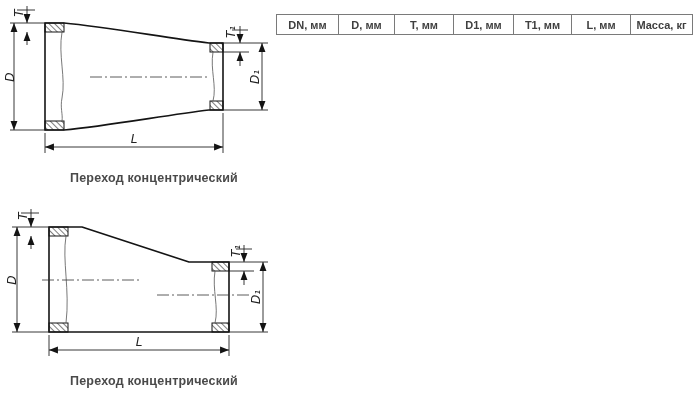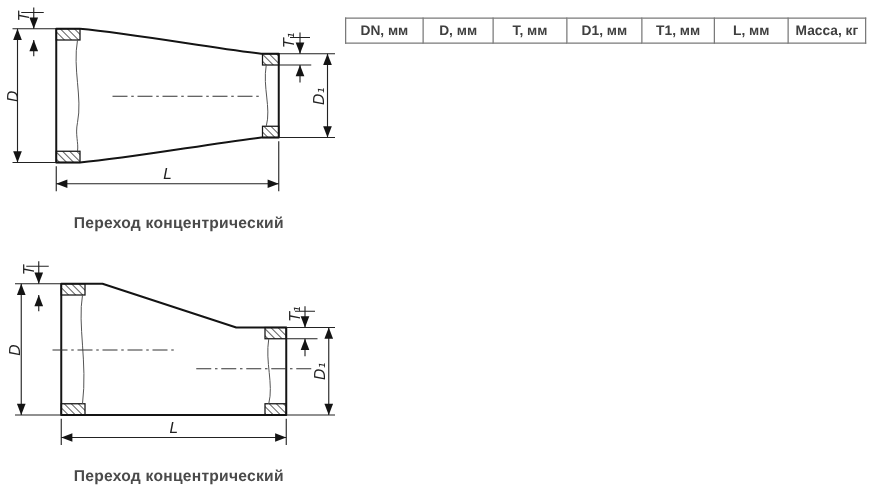--- a/index.html
+++ b/index.html
@@ -4,21 +4,21 @@
 <style>
   html,body{margin:0;padding:0;}
   body{
     width:700px;height:403px;background:#ffffff;
     font-family:"Liberation Sans", sans-serif;
     position:relative;overflow:hidden;color:#3f3f3f;
   }
   .figure{position:absolute;left:2px;top:0;}
   .figure2{position:absolute;left:2px;top:195px;}
   .caption{
-    position:absolute;left:8px;width:270px;text-align:center;
+    position:absolute;left:19px;width:270px;text-align:center;
     font-size:12.5px;font-weight:600;color:#4a4a4a;letter-spacing:.2px;
   }
   .caption.c1{top:171px;}
   .caption.c2{top:374px;}
   table.spec{
     position:absolute;left:276px;top:14px;width:416px;
     border-collapse:collapse;table-layout:fixed;
     border:1.5px solid #4f4f4f;background:#fff;
   }
   table.spec th, table.spec td{

